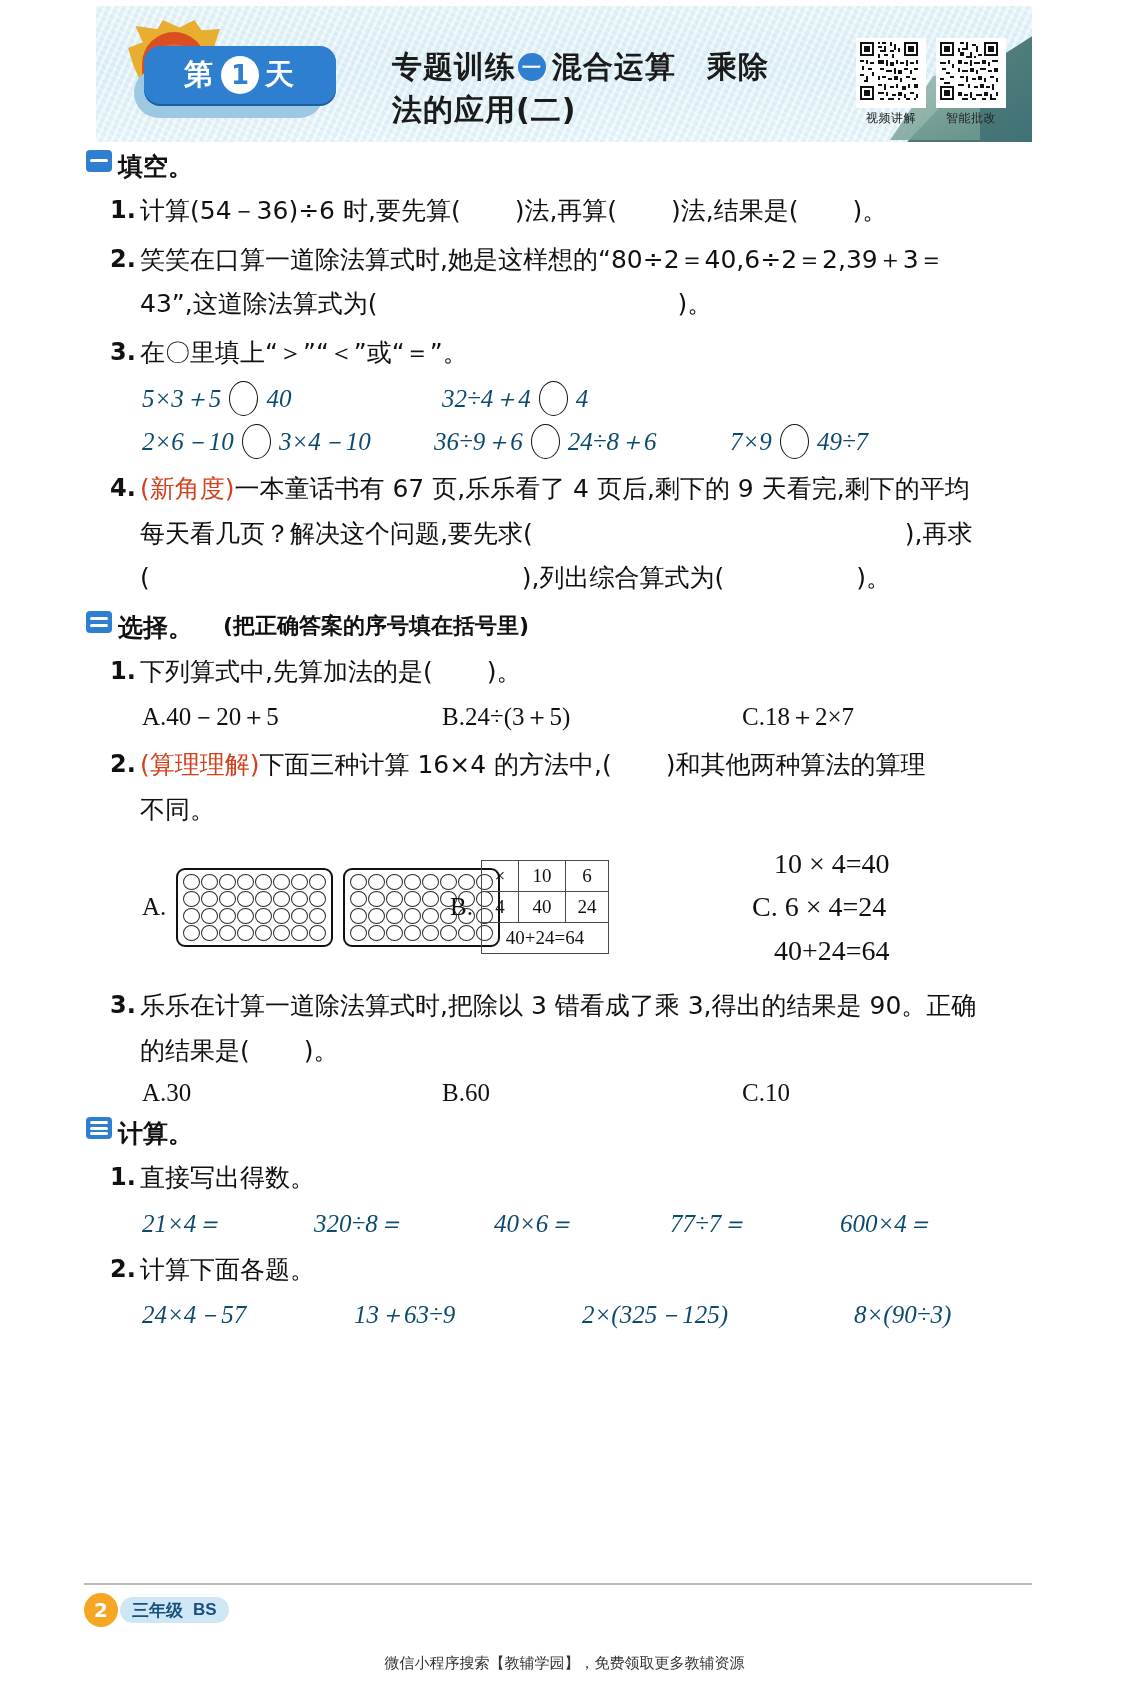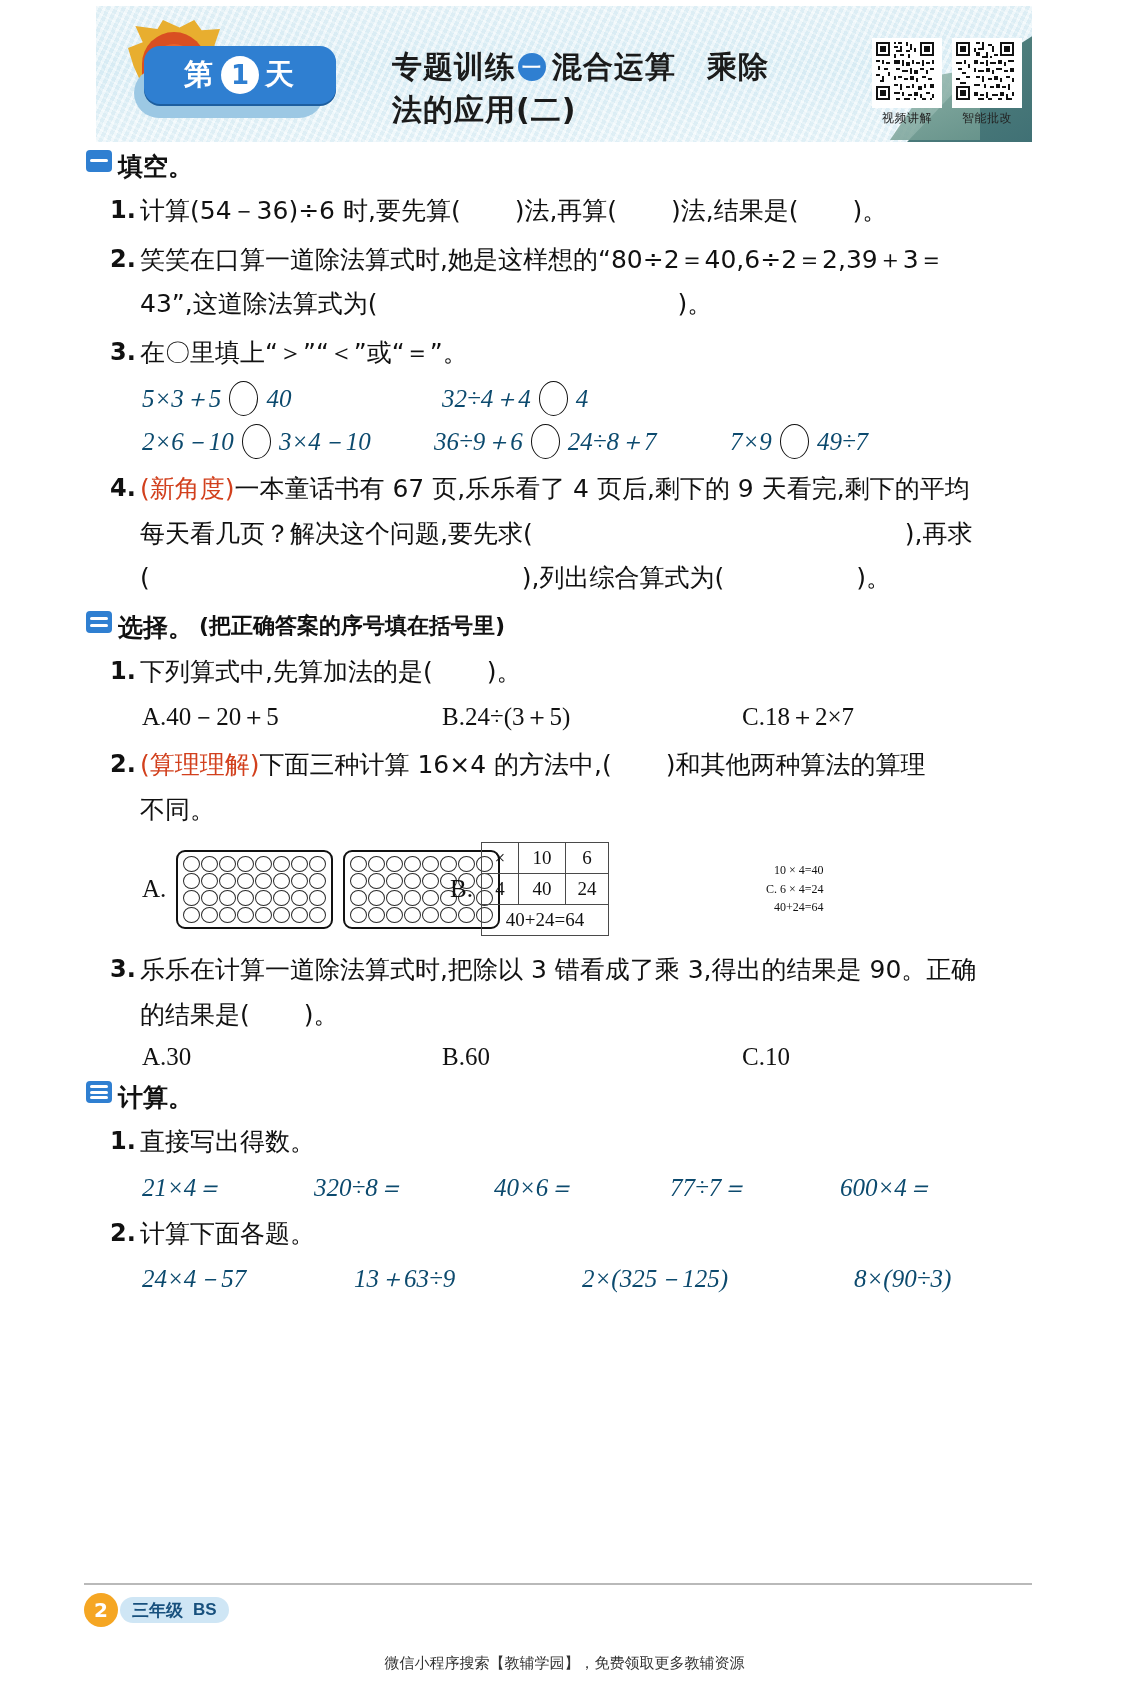--- a/index.html
+++ b/index.html
@@ -75,21 +75,21 @@
   .banner-title{
     position:absolute;left:296px;top:40px;width:490px;
     font-family:"DejaVu Sans",sans-serif;font-weight:700;
     font-size:30px;color:#1b1b1b;line-height:1.42;letter-spacing:1px;
   }
   .ordinal-badge{
     display:inline-flex;align-items:center;justify-content:center;
     width:28px;height:28px;border-radius:50%;background:#2f7fd1;color:#fff;
     font-size:19px;vertical-align:3px;margin:0 6px 0 2px;
   }
-  .qr-group{position:absolute;left:776px;top:32px;display:flex;gap:10px;}
+  .qr-group{position:absolute;left:760px;top:32px;display:flex;gap:10px;}
   .qr-item{display:flex;flex-direction:column;align-items:center;}
   .qr-box{
     width:66px;height:66px;background:#ffffff;padding:2px;
   }
   .qr-cap{
     font-family:"DejaVu Sans",sans-serif;font-size:12px;color:#222;margin-top:2px;letter-spacing:.5px;
   }
 
   
   .sheet{position:absolute;left:0;top:150px;width:1129px;}
@@ -104,21 +104,21 @@
   .sec-icon.one i{top:9px;}
   .sec-icon.two i:nth-child(1){top:6px;}
   .sec-icon.two i:nth-child(2){top:13px;}
   .sec-icon.three i:nth-child(1){top:4px;}
   .sec-icon.three i:nth-child(2){top:9.5px;}
   .sec-icon.three i:nth-child(3){top:15px;}
   .sec-title{
     font-family:"DejaVu Sans",sans-serif;font-weight:700;font-size:25px;color:#111;
   }
   .sec-note{
-    font-family:"DejaVu Sans",sans-serif;font-weight:700;font-size:22px;color:#111;
+    font-family:"DejaVu Sans",sans-serif;font-weight:700;font-size:22px;color:#111;margin-left:24px;
   }
 
   .q{
     margin:0 0 4px 0;padding:0 96px 0 140px;
     font-size:25px;line-height:1.78;color:#111;
     font-family:"DejaVu Sans",sans-serif;
     position:relative;
   }
   .q .num{
     position:absolute;left:110px;
@@ -165,21 +165,21 @@
   .optB{display:flex;align-items:center;gap:8px;}
   .btable{border-collapse:collapse;font-family:"Liberation Serif",serif;font-size:19px;}
   .btable td{
     border:1.4px solid #4a4a4a;text-align:center;padding:2px 0;height:26px;
   }
   .btable td.c1{width:36px;}
   .btable td.c2{width:46px;}
   .btable td.c3{width:42px;}
 
   .optC{display:flex;align-items:flex-start;gap:6px;font-family:"Liberation Serif",serif;}
-  .optC .lines{display:flex;flex-direction:column;font-size:12px;line-height:1.55;align-items:flex-end;}
+  .optC .lines{display:flex;flex-direction:column;font-size:28px;line-height:1.55;}
   .optC .lines .l1{margin-left:22px;}
   .optC .lines .l3{margin-left:22px;}
 
   
   .footer{
     position:absolute;left:0;bottom:52px;width:1129px;height:40px;
   }
   .foot-num{
     position:absolute;left:84px;top:0;width:34px;height:34px;border-radius:50%;
     background:#f5a623;color:#fff;display:flex;align-items:center;justify-content:center;
@@ -424,21 +424,21 @@
 
   <div class="exp-row">
     <span class="cell" style="width:292px">
       <span class="mathtext">2×6－10</span>
       <span class="circ"></span>
       <span class="mathtext">3×4－10</span>
     </span>
     <span class="cell" style="width:296px">
       <span class="mathtext">36÷9＋6</span>
       <span class="circ"></span>
-      <span class="mathtext">24÷8＋7</span>
+      <span class="mathtext">24÷8＋6</span>
     </span>
     <span class="cell">
       <span class="mathtext">7×9</span>
       <span class="circ"></span>
       <span class="mathtext">49÷7</span>
     </span>
   </div>
 
   <div class="q">
     <span class="num">4.</span>

